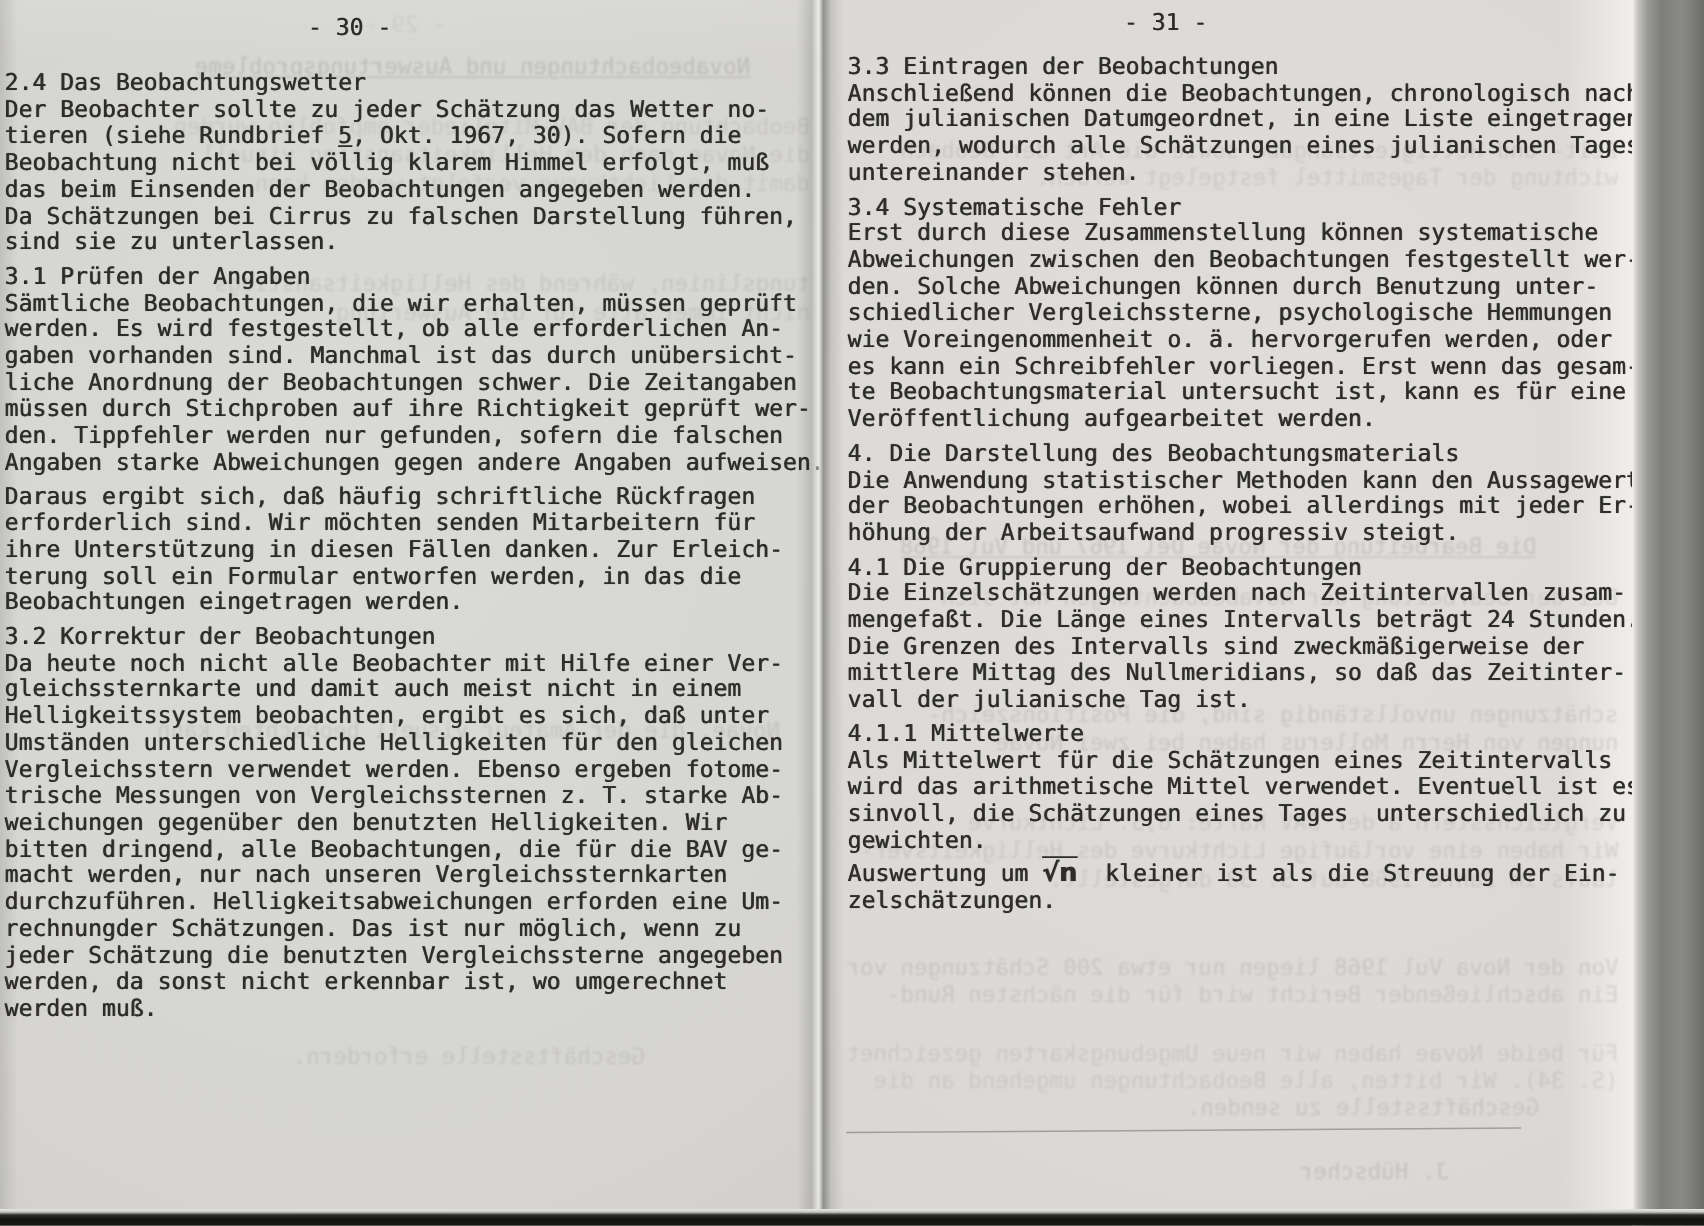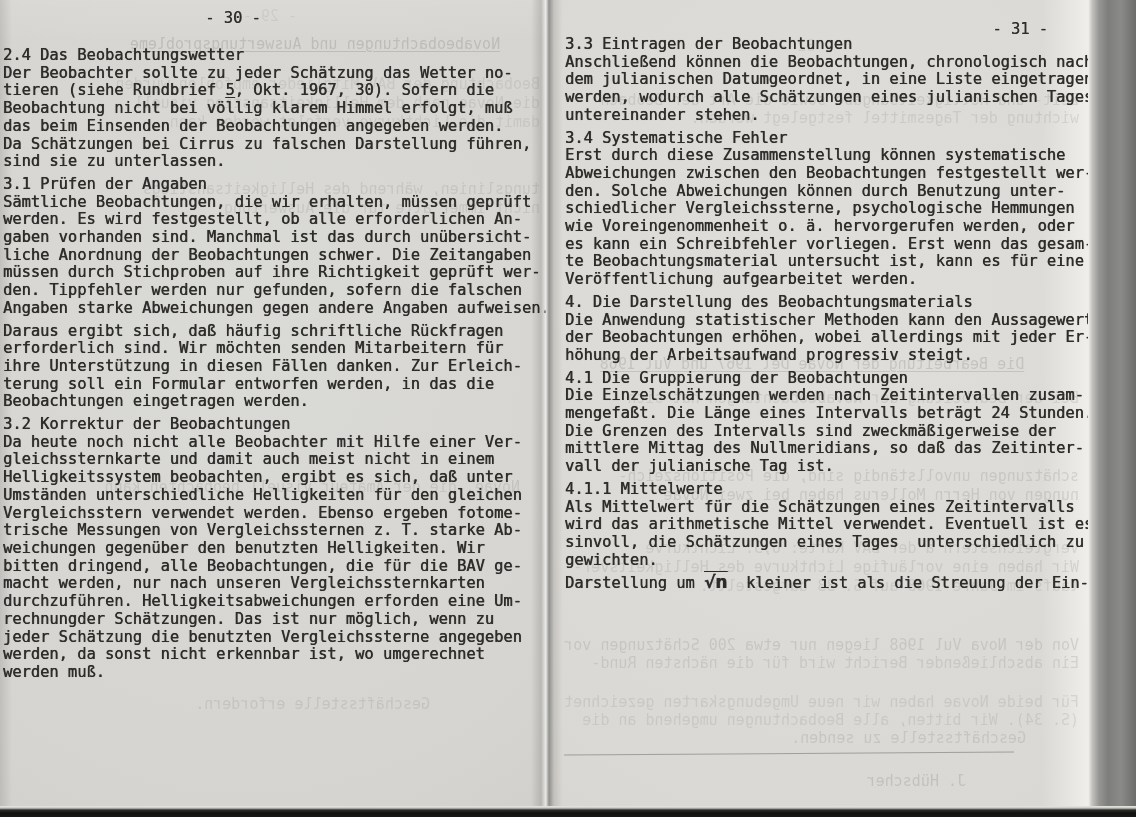--- a/index.html
+++ b/index.html
@@ -37,21 +37,21 @@
   .edge-bottom{
     position:absolute;left:0;top:806px;width:1136px;height:11px;z-index:7;
     background:linear-gradient(180deg, #e9e8e4 0, #c8c7c3 2px, #2c2c2a 4px, #121211 7px, #171715 11px);
   }
   .pageno{
     position:absolute;left:-40px;width:100%;text-align:center;z-index:3;
     font-size:15.4px;color:#2d2c2a;
     text-shadow:0.4px 0 0 rgba(40,39,37,0.75);
   }
   .page-left .pageno{top:9px;}
-  .page-right .pageno{top:20px;text-align:right;}
+  .page-right .pageno{top:6px;}
   .text{
     position:absolute;z-index:3;width:562px;
     font-size:15.4px;line-height:17.7px;color:#2d2c2a;
     text-shadow:0.4px 0 0 rgba(40,39,37,0.75), 0 0 0.7px rgba(45,44,42,0.45);
   }
   .page-left .text{left:3px;top:47px;}
   .page-right .text{left:19px;top:36px;}
   .para + .para{margin-top:5px;}
   .lines,.line{white-space:pre-wrap;}
   .u{text-decoration:underline;text-underline-offset:2px;}
@@ -201,21 +201,22 @@
 mengefaßt. Die Länge eines Intervalls beträgt 24 Stunden.
 Die Grenzen des Intervalls sind zweckmäßigerweise der
 mittlere Mittag des Nullmeridians, so daß das Zeitinter-
 vall der julianische Tag ist.</div>
       <div class="para lines">4.1.1 Mittelwerte
 Als Mittelwert für die Schätzungen eines Zeitintervalls
 wird das arithmetische Mittel verwendet. Eventuell ist es
 sinvoll, die Schätzungen eines Tages  unterschiedlich zu
 gewichten.</div>
       <div class="para">
-        <div class="line"><span>Darstellung um </span><span class="sqrt">√n</span><span>  kleiner ist als die Streuung der Ein-</span></div>
+        <div class="line"><span>Auswertung um </span><span class="sqrt">√n</span><span>  kleiner ist als die Streuung der Ein-</span></div>
+        <div class="lines">zelschätzungen.</div>
       </div>
     </div>
   </div>
 
   <div class="gutter"></div>
   <div class="edge-right"></div>
   <div class="edge-bottom"></div>
 </div>
 
 </body></html>

